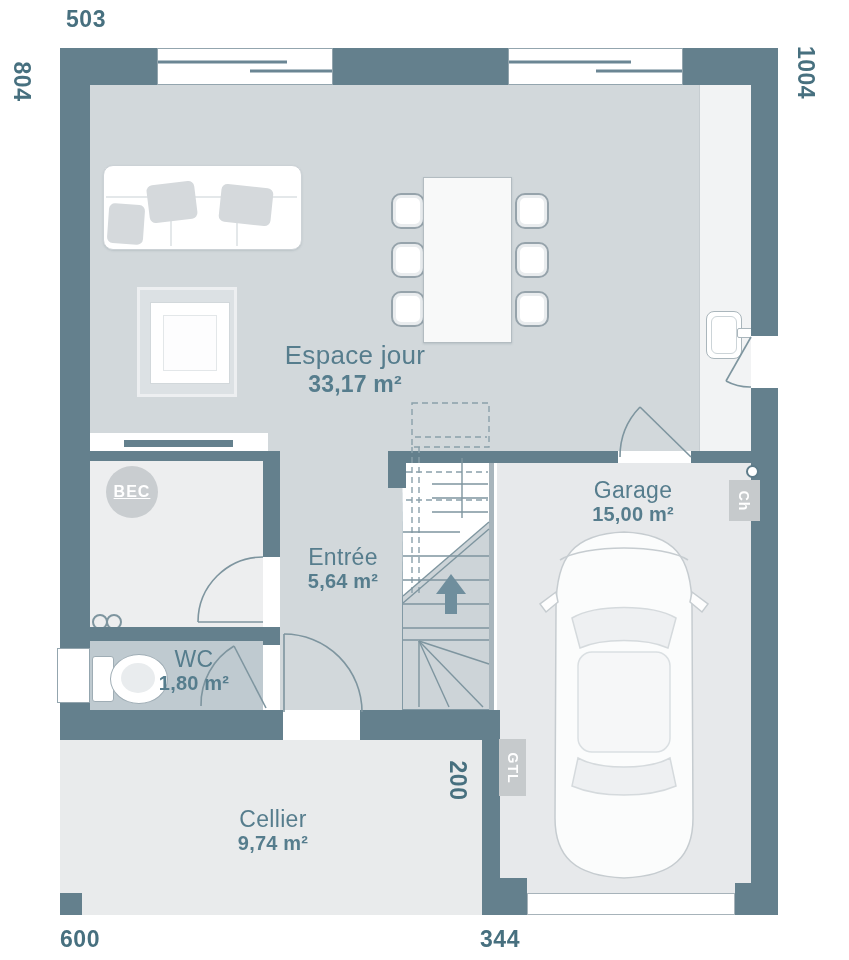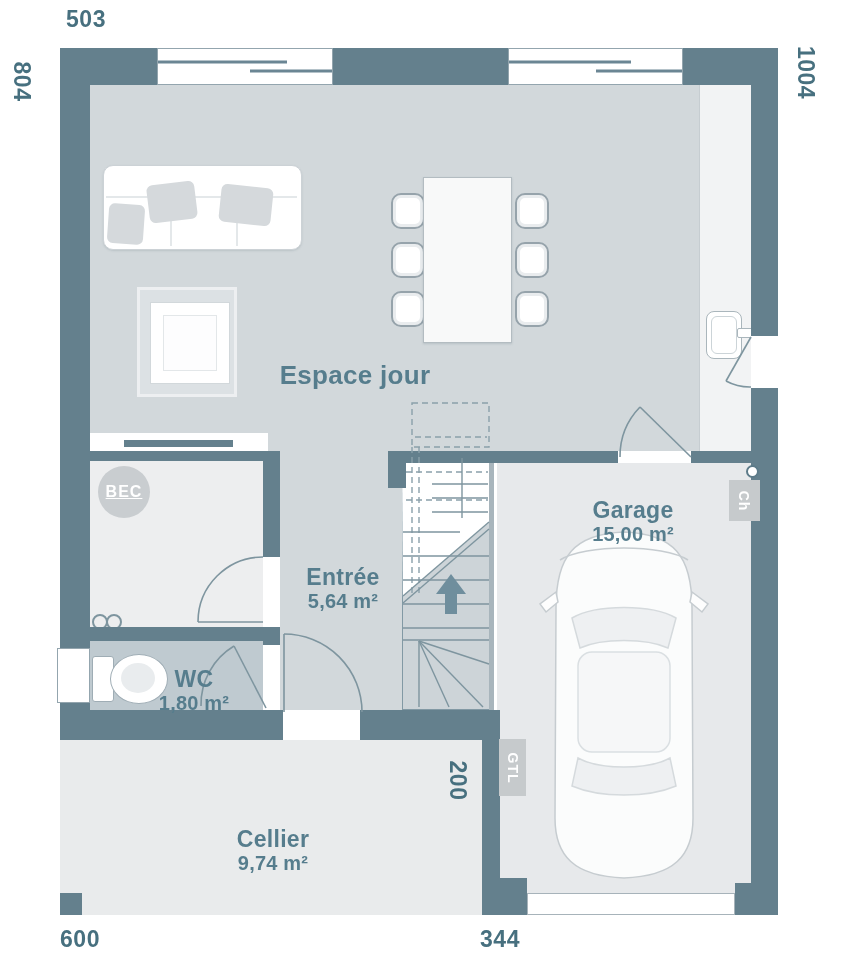--- a/index.html
+++ b/index.html
@@ -2,21 +2,21 @@
 <html><head>
 <meta charset="utf-8">
 <style>
   html,body{margin:0;padding:0;background:#ffffff;font-family:"Liberation Sans",sans-serif;}
   #plan{position:relative;width:849px;height:960px;background:#ffffff;overflow:hidden;}
   .abs{position:absolute;}
   .wall{position:absolute;background:#64808d;}
   .floor{position:absolute;}
   .white{background:#ffffff;}
   .room-label{position:absolute;text-align:center;color:#567d8d;line-height:1.15;pointer-events:none;}
-  .room-label .rname{display:block;font-size:23px;font-weight:700;letter-spacing:.3px;margin-top:20px;}
+  .room-label .rname{display:block;font-size:23px;font-weight:400;letter-spacing:.3px;}
   .room-label .rarea{display:block;font-size:20px;font-weight:700;letter-spacing:.2px;}
   .room-label.big .rname{font-size:26px;}
   .room-label.big .rarea{font-size:23px;}
   .dim{position:absolute;color:#47707f;font-size:23px;font-weight:700;text-align:center;letter-spacing:.5px;}
   .vdim{transform:rotate(90deg);transform-origin:center;}
   .annot-box{position:absolute;background:#c6cacc;display:flex;align-items:center;justify-content:center;}
   .annot-box span{color:#ffffff;font-size:14px;font-weight:700;letter-spacing:1px;transform:rotate(90deg);}
   .bec{position:absolute;width:52px;height:52px;border-radius:50%;background:#c9cdd0;color:#fff;
        font-size:16px;font-weight:700;letter-spacing:1px;text-align:center;line-height:52px;}
   .furn{position:absolute;background:#fff;}
@@ -160,31 +160,32 @@
       <path fill="#fbfcfc" d="M556,608 C556,556 574,534 624,532 C674,534 692,556 692,608 L693,818 C693,856 674,876 624,878 C574,876 555,856 555,818 Z"></path>
       <path fill="#fdfdfd" d="M556,592 L540,604 L546,612 L558,602 Z"></path>
       <path fill="#fdfdfd" d="M692,592 L708,604 L702,612 L690,602 Z"></path>
       <path fill="none" d="M560,560 C585,544 663,544 688,560"></path>
       <path fill="#eef0f2" stroke="#d5dadd" d="M572,618 C596,604 652,604 676,618 L668,648 C646,638 602,638 580,648 Z"></path>
       <rect x="578" y="652" width="92" height="100" rx="14" fill="#f6f7f8" stroke="#dadfe2"></rect>
       <path fill="#eef0f2" stroke="#d5dadd" d="M578,758 C600,770 648,770 670,758 L676,786 C648,798 600,798 572,786 Z"></path>
     </g>
   </svg>
 
-  <div class="bec" style="left:98px;top:466px;text-decoration:underline;">BEC</div>
+  <div class="bec" style="left:106px;top:466px;text-decoration:underline;">BEC</div>
   <div class="annot-box" style="left:729px;top:480px;width:31px;height:41px;">
     <span>Ch</span>
   </div>
   <div class="abs" style="left:746px;top:465px;width:13px;height:13px;background:#fff;border:2.5px solid #5d7b89;border-radius:50%;box-sizing:border-box;"></div>
   <div class="annot-box" style="left:499px;top:739px;width:27px;height:57px;">
     <span>GTL</span>
   </div>
 
   <div class="room-label big" style="left:250px;top:341px;width:210px;">
     <span class="rname">Espace jour</span>
+    <span class="rarea">33,17 m²</span>
   </div>
   <div class="room-label" style="left:273px;top:544px;width:140px;">
     <span class="rname">Entrée</span>
     <span class="rarea">5,64 m²</span>
   </div>
   <div class="room-label" style="left:124px;top:646px;width:140px;">
     <span class="rname">WC</span>
     <span class="rarea">1,80 m²</span>
   </div>
   <div class="room-label" style="left:563px;top:477px;width:140px;">

